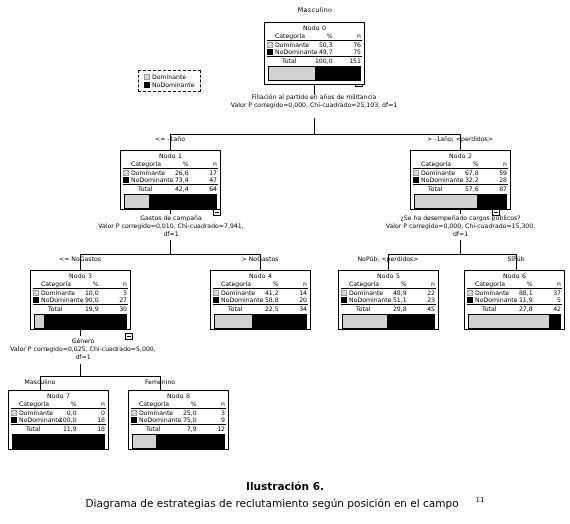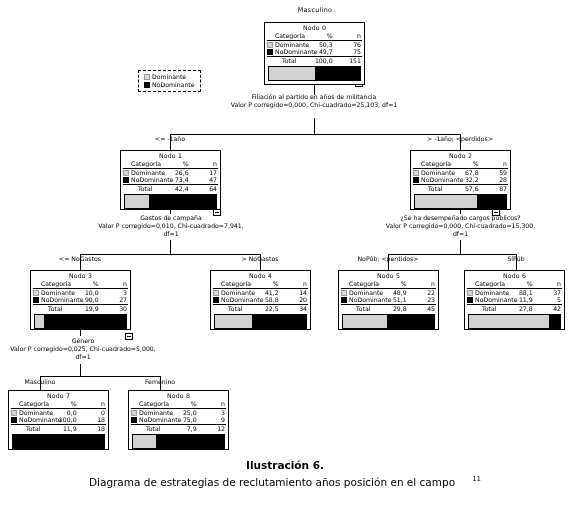--- a/index.html
+++ b/index.html
@@ -511,20 +511,20 @@
         <td class="c-n">12</td>
       </tr>
     </tbody>
       </table>
     <div class="barwrap">
       <div class="bar-dom" style="width:25%"></div>
       <div class="bar-nodom" style="width:75%"></div>
     </div>
   </div>
 
-  <div class="caption" style="top:459px;">
+  <div class="caption" style="top:480px;">
     <div class="cap-title">Ilustración 6.</div>
     <div class="cap-sub">
-      <span>Diagrama de estrategias de reclutamiento años posición en el campo</span><sup>11</sup>
+      <span>Diagrama de estrategias de reclutamiento según posición en el campo</span><sup>11</sup>
     </div>
   </div>
 
 </div>
 
 </body></html>

